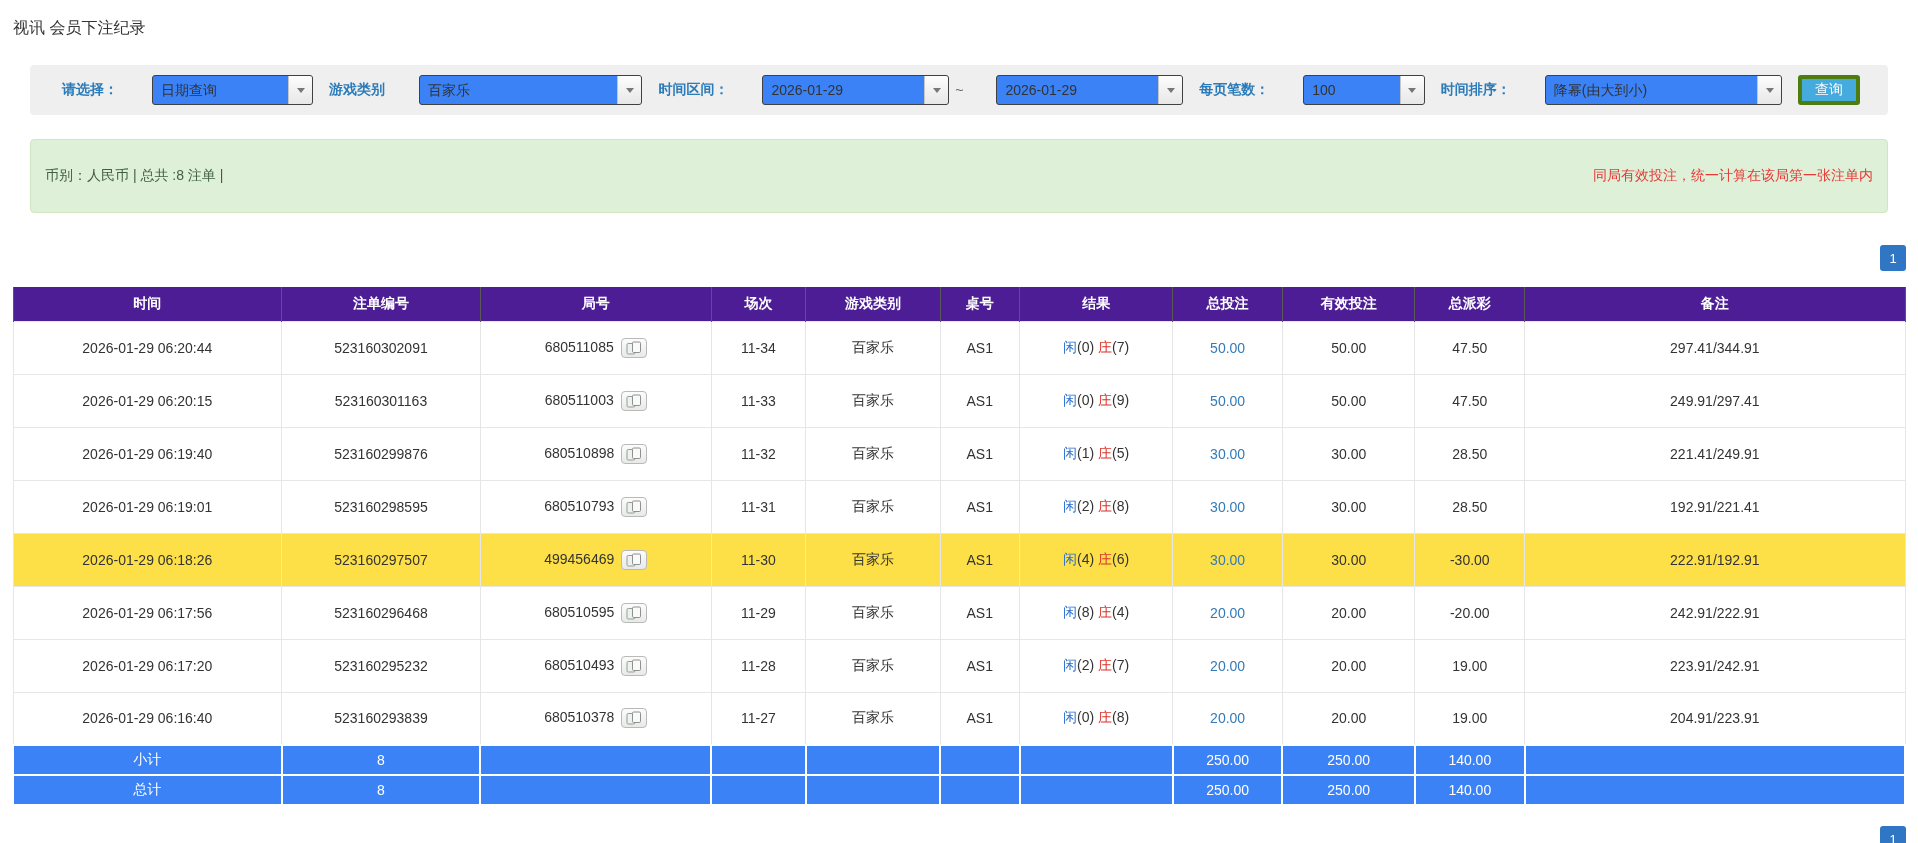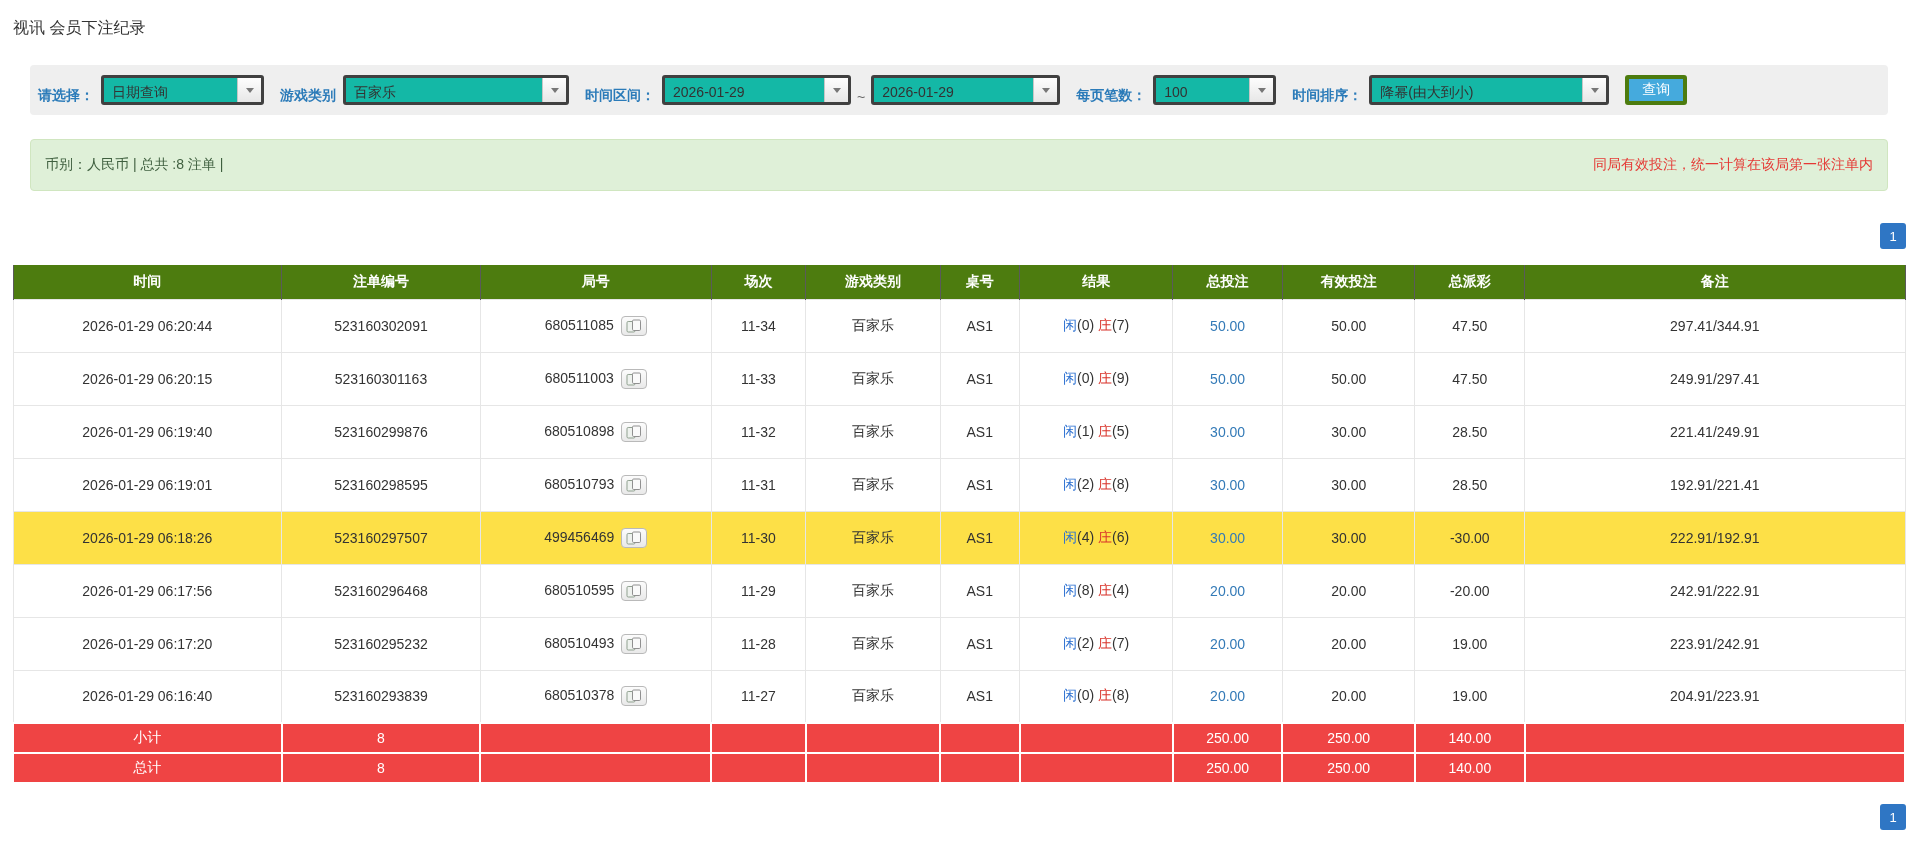--- a/index.html
+++ b/index.html
@@ -7,28 +7,28 @@
   body {
     width:1918px; height:843px; overflow:hidden; background:#fff;
     font-family:"Liberation Sans","DejaVu Sans",sans-serif;
     font-size:14px; color:#333;
   }
   .title { font-size:16px; color:#333; padding:18px 13px 10px; }
 
   
   .filter-bar {
     margin:16px 30px 0; background:#efefef; border-radius:4px;
-    padding:10px 4px; display:flex; align-items:flex-end; white-space:nowrap;
+    padding:10px 28px; display:flex; align-items:center; white-space:nowrap;
   }
   .flabel { color:#2b7bb9; font-weight:bold; margin:0 7px 0 16px; }
   .flabel.first { margin-left:4px; }
   .tilde { color:#666; margin:0 6px; }
   .combo {
-    display:inline-flex; align-items:stretch; height:30px; background:#14b8a6;
-    border:3px solid #404040; border-radius:3px; overflow:hidden;
+    display:inline-flex; align-items:stretch; height:30px; background:#3b82f6;
+    border:1px solid #404040; border-radius:3px; overflow:hidden;margin-left:27px;
   }
   .combo-text {
     flex:1; padding:0 8px; line-height:28px; color:#333; text-align:left;
     overflow:hidden; cursor:default;
   }
   .combo-btn {
     width:24px; border-left:1px solid #c6c6c6;
     background:linear-gradient(#fdfdfd,#e7e7e7);
     display:flex; align-items:center; justify-content:center; cursor:pointer;
   }
@@ -36,58 +36,58 @@
   .w-select{width:163px}.w-game{width:226px}.w-date{width:189px}.w-pp{width:123px}.w-sort{width:240px}
   .search-btn {
     margin-left:16px; background:#45aadd; border:4px solid #4d7c0f; color:#fff;
     font-size:14px; padding:0 13px; height:30px; border-radius:3px; cursor:pointer;
     font-family:inherit;
   }
 
   
   .summary-bar {
     margin:24px 30px 0; background:#dff0d8; border:1px solid #d0e6c0; border-radius:4px;
-    padding:16px 14px; display:flex; justify-content:space-between; align-items:center;
+    padding:27px 14px; display:flex; justify-content:space-between; align-items:center;
   }
   .summary-left { color:#3f5f3f; }
   .summary-right { color:#e53935;margin-left:14px; }
 
   
   .pager { display:flex; justify-content:flex-end; margin:32px 12px 0; }
   .pager.bottom { margin-top:20px; }
   .page-btn {
     min-width:26px; height:26px; padding:0 4px; background:#2f76c4; color:#fff;
     border-radius:3px; display:flex; align-items:center; justify-content:center;
     font-size:13px; cursor:pointer;
   }
 
   
   table.records {
     margin:16px 12px 0; width:1894px; border-collapse:collapse; table-layout:fixed;
     text-align:center; font-size:14px;
   }
   .records thead th {
-    background:#4d7c0f; color:#fff; font-weight:bold; height:34px;
+    background:#4c1d95; color:#fff; font-weight:bold; height:34px;
     border-right:1px solid #5a5a5a; border-left:1px solid #5a5a5a;margin-top:36px;
   }
   .records tbody td {
     height:53px; border:1px solid #e6e6e6; background:#fff; color:#333;
   }
   .records tbody tr.hl td { background:#fde047; }
   .player { color:#2a6fd1; }
   .banker { color:#d9342b; }
   .bet-link { color:#337ab7; text-decoration:none; cursor:pointer; }
   td.neg { color:#e53935;text-align:center; }
   .card-btn {
     display:inline-flex; align-items:center; justify-content:center;
     margin-left:7px; padding:2px 4px; border:1px solid #b9b9b9; border-radius:4px;
     background:linear-gradient(#fcfcfc,#e9e9e9); vertical-align:middle; cursor:pointer;
   }
   .records tr.foot td {
-    background:#ef4444; color:#fff; height:30px; border:2px solid #fff;
+    background:#3b82f6; color:#fff; height:30px; border:2px solid #fff;
   }
 </style>
 </head>
 <body>
 
 <div class="title">视讯 会员下注纪录</div>
 
 <div class="filter-bar">
   <span class="flabel first">请选择：</span>
   <span class="combo w-select">

